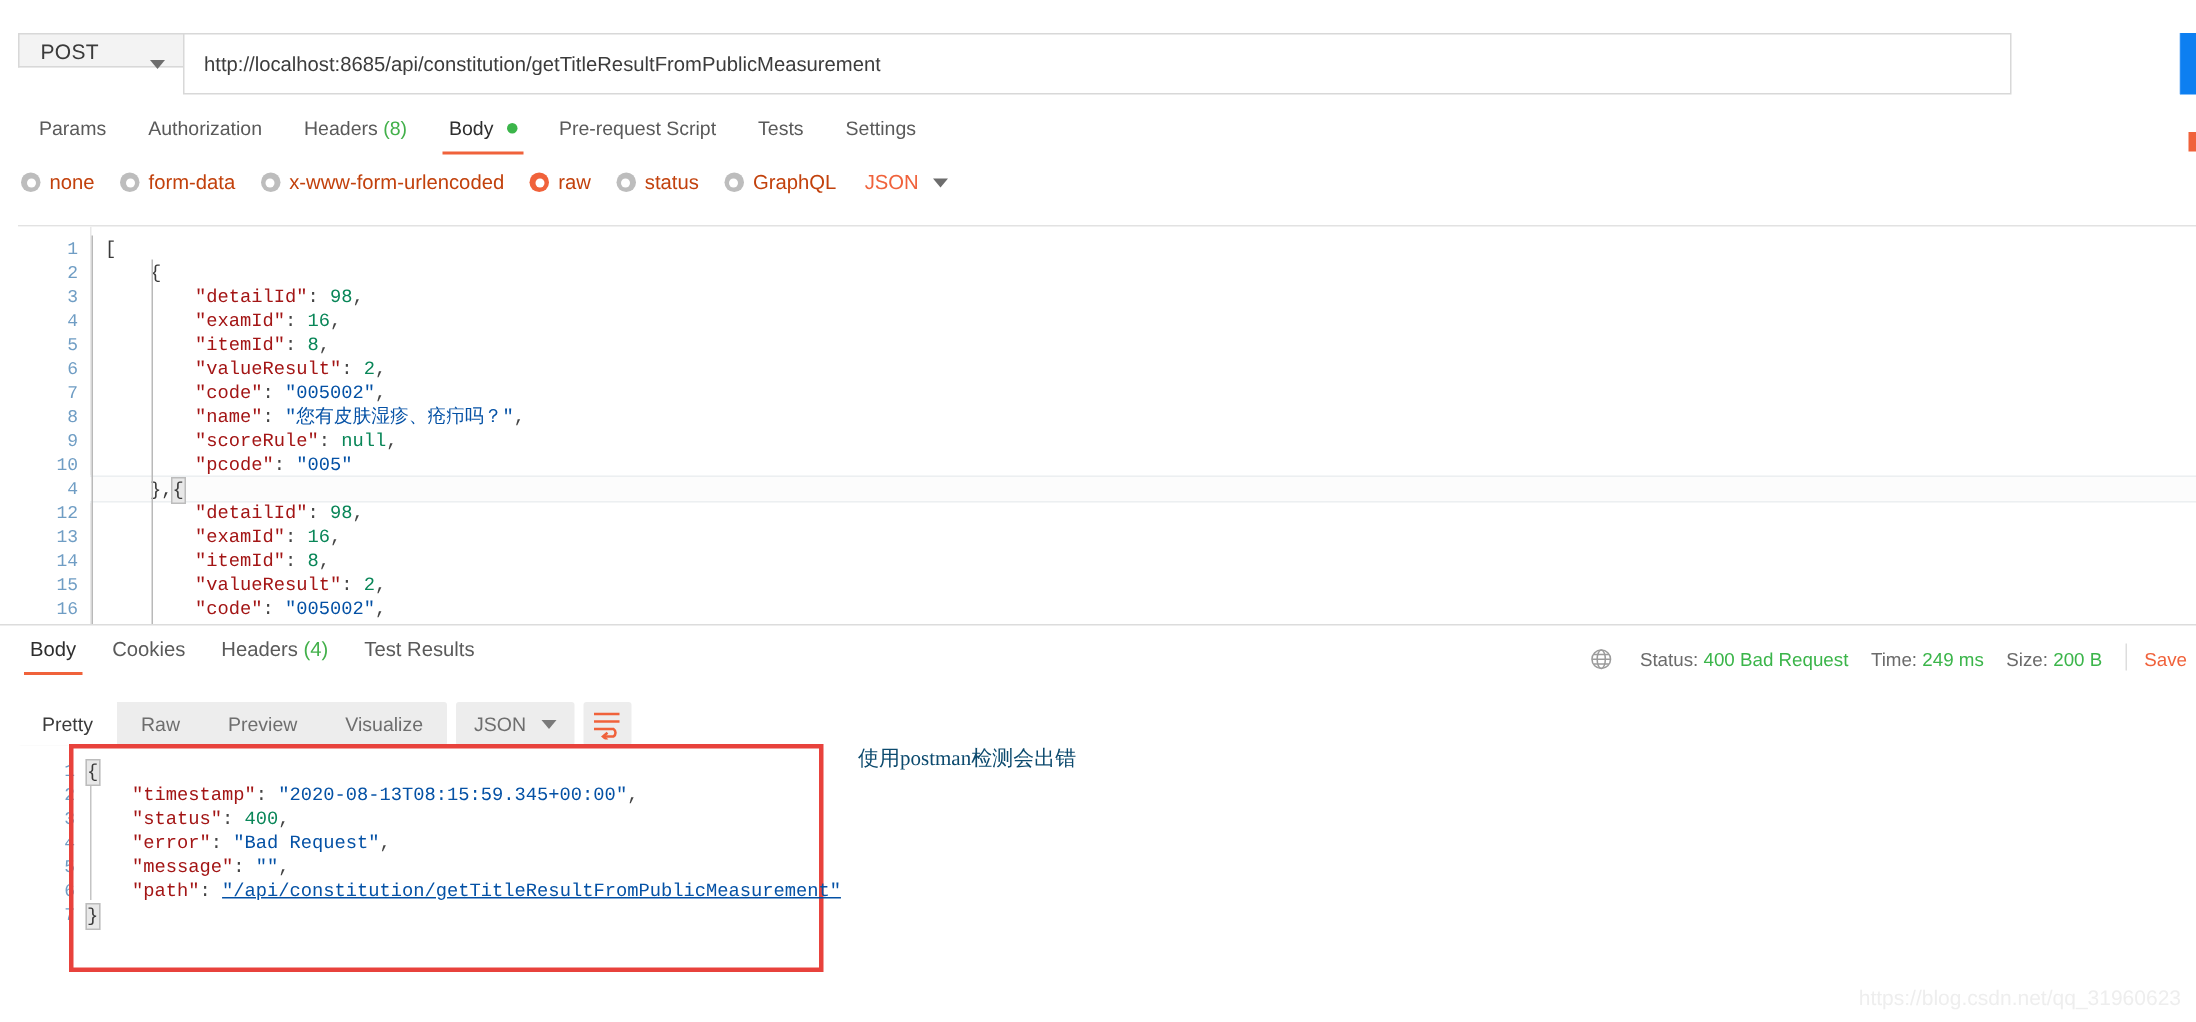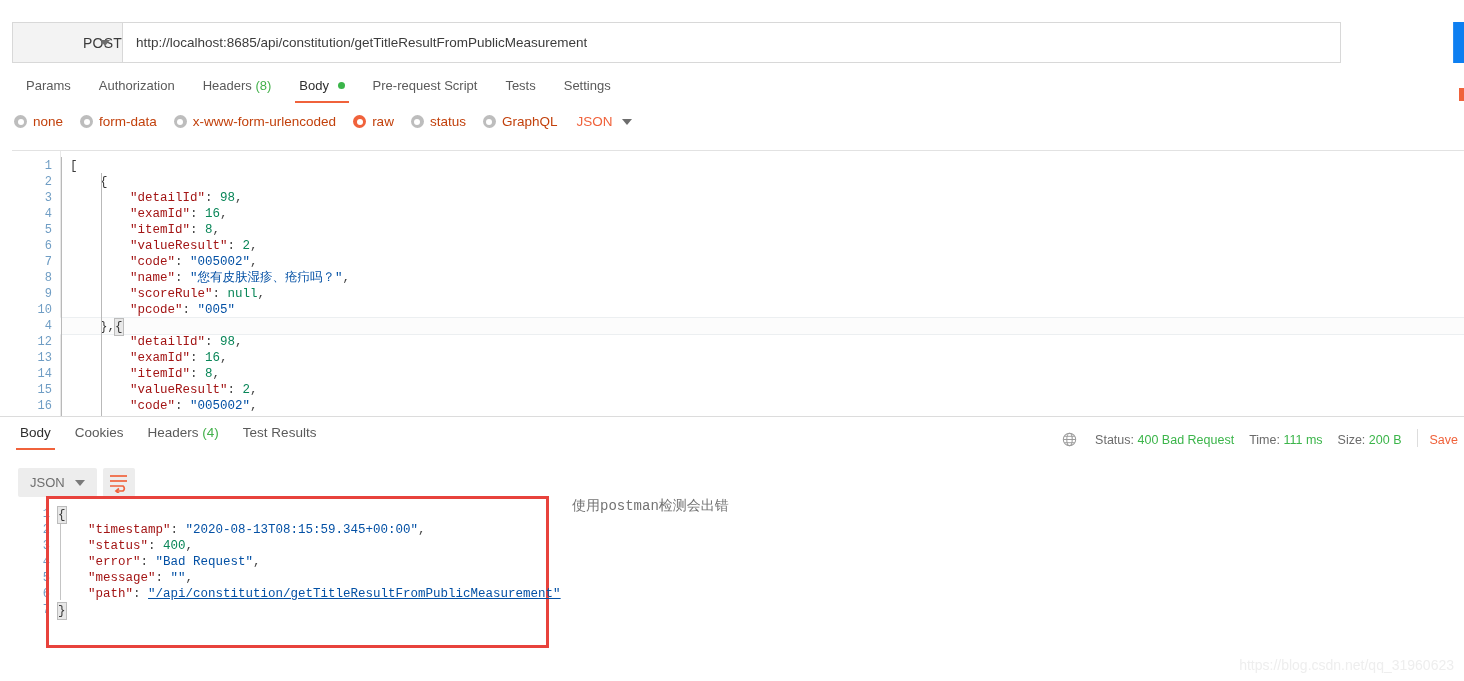--- a/index.html
+++ b/index.html
@@ -41,29 +41,28 @@
 
   
   .url-row {
     position: absolute;
     left: 12px; top: 22px;
     width: 1440px; height: 41px;
   }
   .method-box {
     position: absolute;
     left: 0; top: 0;
-    width: 110px; height: 41px;
+    width: 110px; height: 23px;
     border: 1px solid #d8d8d8;
     border-right: none;
     background: #f3f3f3;
     box-sizing: border-box;
     display: flex;
     align-items: center;
     cursor: pointer;
-    justify-content: flex-end;
   }
   .method-label {
     margin-left: 14px;
     font-size: 14px;
     color: #3b3b3b;
     letter-spacing: .2px;
   }
   .method-caret {
     position: absolute;
     right: 12px;
@@ -414,23 +413,23 @@
     width: 1px;
     height: 88px;
     background: #c4c4c4;
   }
   .path-underline { text-decoration: underline; }
 
   
   .annotation {
     position: absolute;
     left: 572px; top: 497px;
-    font-family: Liberation Mono, monospace;
+    font-family: Liberation Serif, serif;
     font-size: 14px;
-    color: #737373;
+    color: #0c4a6e;
     white-space: nowrap;
   }
 
   
   .watermark {
     position: absolute;
     right: 10px; bottom: 8px;
     font-size: 14px;
     color: #eeeeee;
     white-space: nowrap;
@@ -589,32 +588,38 @@
       <line x1="1.5" y1="8" x2="14.5" y2="8" stroke="#7a7a7a" stroke-width="1.1"></line>
       <line x1="2.6" y1="4.6" x2="13.4" y2="4.6" stroke="#7a7a7a" stroke-width="1"></line>
       <line x1="2.6" y1="11.4" x2="13.4" y2="11.4" stroke="#7a7a7a" stroke-width="1"></line>
     </svg>
     <span class="meta-item">
       <span>Status:</span>
       <span class="meta-val-green">400 Bad Request</span>
     </span>
     <span class="meta-item">
       <span>Time:</span>
-      <span class="meta-val-green">111 ms</span>
+      <span class="meta-val-green">249 ms</span>
     </span>
     <span class="meta-item">
       <span>Size:</span>
       <span class="meta-val-green">200 B</span>
     </span>
     <span class="meta-sep"></span>
     <span class="save-link">Save</span>
   </div>
 </div>
 
 <div class="fmt-bar">
+  <div class="fmt-group">
+    <div class="fmt-tab active">Pretty</div>
+    <div class="fmt-tab">Raw</div>
+    <div class="fmt-tab">Preview</div>
+    <div class="fmt-tab">Visualize</div>
+  </div>
   <div class="fmt-json">
     <span class="fmt-json-label">JSON</span>
     <span class="fmt-caret"></span>
   </div>
   <div class="wrap-btn">
     <svg viewBox="0 0 20 20" width="20" height="20" style="position:absolute;left:6px;top:5px">
       <line x1="1" y1="3" x2="18" y2="3" stroke="#f0623b" stroke-width="1.7"></line>
       <line x1="1" y1="8" x2="18" y2="8" stroke="#f0623b" stroke-width="1.7"></line>
       <path d="M1 13 H14 a3 3 0 0 1 0 5 H8" fill="none" stroke="#f0623b" stroke-width="1.7"></path>
       <path d="M10 15.5 L7 18 L10 20.5" fill="none" stroke="#f0623b" stroke-width="1.7"></path>

